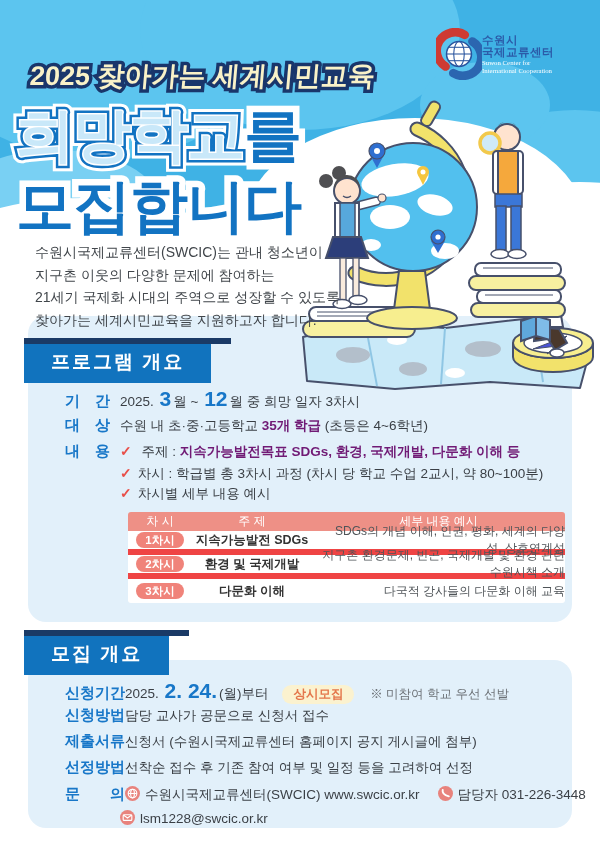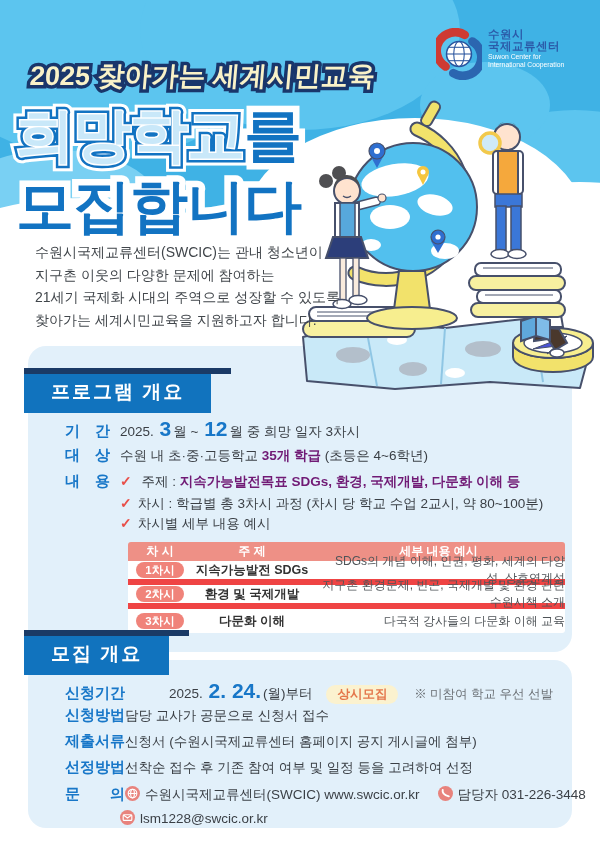--- a/index.html
+++ b/index.html
@@ -16,21 +16,21 @@
   .cl2 { left:140px; top:-70px; width:320px; height:200px; background:#5CC5EF; }
   .cl3 { left:-50px; top:150px; width:210px; height:110px; background:#79D0F3; }
   .cl4 { left:455px; top:110px; width:240px; height:160px; background:#5CC5EF; }
   .cl5 { left:420px; top:62px; width:130px; height:86px; background:#5CC5EF; }
   .cw1 { left:245px; top:118px; width:340px; height:210px; background:#fff; }
   .cw2 { left:-80px; top:198px; width:330px; height:140px; background:#fff; }
   .cw3 { left:170px; top:206px; width:250px; height:120px; background:#fff; }
   .cw4 { left:450px; top:182px; width:260px; height:130px; background:#fff; }
 
   
-  .logo { position:absolute; left:436px; top:28px; display:flex; align-items:flex-start; gap:6px; z-index:4; }
+  .logo { position:absolute; left:436px; top:28px; display:flex; align-items:center; z-index:4;font-family:Liberation Serif, serif; }
   .logo-text { display:flex; flex-direction:column; line-height:1.05; }
   .logo-kr { color:#2B5AA8; font-weight:bold; font-size:11.5px; letter-spacing:.5px; }
   .logo-en { color:#ffffff; font-size:6.8px; margin-top:1px; }
 
   
   .stack { position:relative; display:inline-block; white-space:nowrap; vertical-align:baseline; }
   .stack > span { position:absolute; left:0; top:0; }
   .stack > span:first-child { position:relative; }
 
   .subtitle { position:absolute; left:30px; top:58px; font-size:27px; font-weight:800; transform:skewX(-5deg); z-index:3; letter-spacing:0; }
@@ -46,21 +46,21 @@
   .sol .s1 { -webkit-text-stroke:13px #ffffff; color:#fff; }
   .sol .s2 { color:#1273C2; }
 
   .desc { position:absolute; left:35px; top:241px; z-index:3; font-size:14px; line-height:22.5px; color:#41464B; }
 
   
   .illu { position:absolute; left:295px; top:85px; width:305px; height:305px; z-index:2; }
 
   
   .panel { position:absolute; left:28px; width:544px; background:#E2F0FA; border-radius:18px; z-index:1; }
-  .panel1 { top:346px; height:306px;padding-left:11px; }
+  .panel1 { top:316px; height:306px;padding-left:11px; }
   .panel2 { top:660px; height:168px; }
 
   .banner { position:absolute; left:-4px; z-index:5; }
   .banner .strip { height:6px; background:#1A3A66; width:calc(100% + 20px); }
   .banner .box { display:inline-block; background:#1173BE; color:#fff; font-size:19px; font-weight:800; letter-spacing:2px; padding:5px 27px 8px; }
   .banner1 { top:22px; }
   .banner2 { top:-30px; }
 
   .info-row { position:absolute; left:37px; display:flex; align-items:baseline; white-space:nowrap; }
   .info-label { flex:0 0 55px; color:#1877C8; font-weight:800; font-size:15px; }
@@ -69,33 +69,33 @@
   .bignum { font-size:21px; font-weight:800; color:#1877C8; line-height:1; margin:0 2px; }
 
   .check-item { position:absolute; left:92px; display:flex; align-items:baseline; white-space:nowrap; font-size:13.5px; color:#3A3F45; }
   .check { color:#E8504A; font-weight:900; font-size:14px; margin-right:6px; }
 
   .prow1 { top:72px; } .prow2 { top:100px; }  .prow3 { top:126px; }
   .pcheck2 { top:149px; } .pcheck3 { top:169px; }
 
   
   .ptable { position:absolute; left:100px; top:196px; width:437px; border-radius:3px; overflow:hidden; font-size:12px; }
-  .thead { display:flex; background:#EE9086; color:#fff; font-weight:bold; height:19px; align-items:center;justify-content:space-between; }
+  .thead { display:flex; background:#EE9086; color:#fff; font-weight:normal; height:19px; align-items:center;justify-content:space-between; }
   .trow { display:flex; background:#fff; height:24px; align-items:center; border-bottom:6px solid #ef4444; }
   .trow:last-child { border-bottom:none; }
   .c1 { flex:0 0 64px; text-align:center; }
   .c2 { flex:0 0 120px; text-align:center; }
   .c3 { flex:1; padding-left:10px;text-align:right; }
   .th.c3 { text-align:center; padding-left:0; }
   .pill { display:inline-block; background:#F0837A; color:#fff; font-weight:bold; font-size:11.5px; border-radius:9px; padding:2px 9px; line-height:1.1; }
   .topic { font-weight:bold; color:#333; font-size:12.5px; }
   .detail { color:#4F5458; }
 
   
-  .rrow1 { top:20px;gap:44px; } .rrow2 { top:46px; } .rrow3 { top:72px; } .rrow4 { top:98px; } .rrow5 { top:124px; }
+  .rrow1 { top:20px; } .rrow2 { top:46px; } .rrow3 { top:72px; } .rrow4 { top:98px; } .rrow5 { top:124px; }
   .rrow-email { top:148px; left:92px; }
   .badge { display:inline-block; background:#FBF2CF; color:#E4764B; font-weight:bold; font-size:12.5px; border-radius:11px; padding:2px 11px; margin-left:10px; line-height:1.2; }
   .note { color:#6B7075; font-size:12.5px; margin-left:12px; }
   .cicon { width:15px; height:15px; margin-right:5px; position:relative; top:2px; display:inline-block; }
   .contact-gap { display:inline-block; width:18px; }
 </style>
 </head>
 <body>
 
 <div class="poster">

